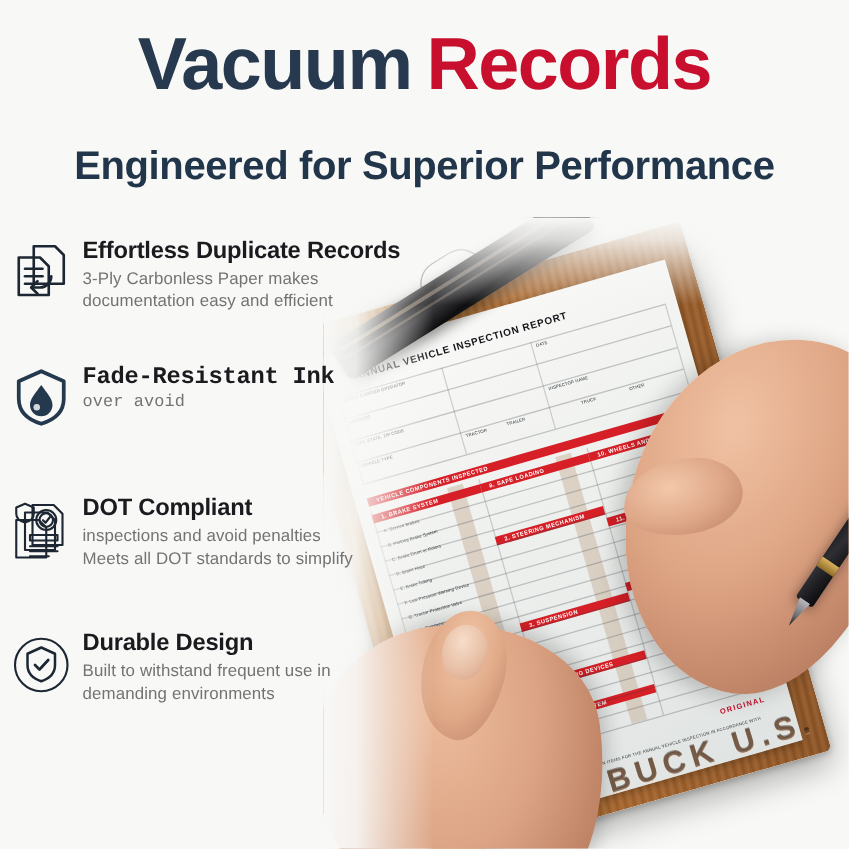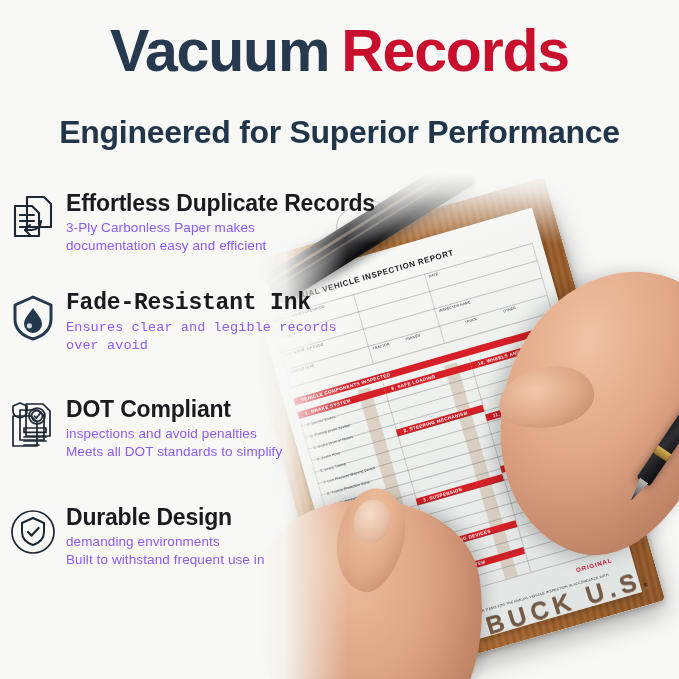--- a/index.html
+++ b/index.html
@@ -28,24 +28,24 @@
 
   
   #features{position:absolute;left:0;top:186px;width:350px;z-index:60;}
   .feature{position:relative;display:flex;align-items:flex-start;margin-bottom:14px;}
   .feature .icon-box{
     width:66px;min-width:66px;height:70px;display:flex;align-items:flex-start;
     justify-content:center;padding-top:8px;box-sizing:border-box;
   }
   .feature .f-text{padding-top:4px;}
   .f-title{
-    font-size:23px;font-weight:bold;color:#1b1b1f;line-height:1.18;
+    font-size:19px;font-weight:bold;color:#1b1b1f;line-height:1.18;
     margin:0 0 2px 0;letter-spacing:-0.2px;white-space:nowrap;
   }
-  .f-desc{font-size:13.5px;color:#8b5cf6;line-height:1.32;margin:0;letter-spacing:0.1px;}
+  .f-desc{font-size:13.5px;color:#737373;line-height:1.32;margin:0;letter-spacing:0.1px;}
   .f-desc span{display:block;white-space:nowrap;}
 
   
   #feature-1{height:86px;}
   #feature-2{height:92px;font-family:Liberation Mono, monospace;}
   #feature-3{height:94px;}
   #feature-4{height:86px;}
 
   
   #photo{
@@ -368,21 +368,20 @@
         <svg class="ico" width="44" height="48" viewBox="0 0 44 48">
           <path class="st" style="stroke:#24384e;stroke-width:3" d="M22 3 L40 11 v14 c0 11 -8 17 -18 20 C12 42 4 36 4 25 V11 z"></path>
           <path class="fillnavy" d="M22 14 c5 7 9 11 9 16 a9 9 0 0 1 -18 0 c0 -5 4 -9 9 -16 z"></path>
           <path class="white" style="opacity:.85" d="M17.5 31.5 a3.4 3.4 0 0 0 3.4 3.4 a3.4 3.4 0 0 1 -3.4 -3.4 z"></path>
           <circle class="white" style="opacity:.8" cx="18.4" cy="31.8" r="2.6"></circle>
         </svg>
       </div>
       <div class="f-text">
         <p class="f-title">Fade-Resistant Ink</p>
         <p class="f-desc">
-          <span>Ensures clear and legible records</span>
           <span>over avoid</span>
         </p>
       </div>
     </div>
 
     <div class="feature" id="feature-3">
       <div class="icon-box">
         <svg class="ico" width="48" height="50" viewBox="0 0 48 50">
           <path class="st-thin" d="M4 16 h18 l6 6 v24 h-24 z"></path>
           <path class="st-thin" d="M11 10 h18 l6 6 v24 h-24 z"></path>
@@ -410,20 +409,20 @@
       <div class="icon-box">
         <svg class="ico" width="48" height="48" viewBox="0 0 48 48">
           <circle class="st-thin" cx="24" cy="24" r="21"></circle>
           <path class="st-thin" style="stroke-width:2" d="M24 10 L35 15 v9 c0 7 -5 11 -11 13 c-6 -2 -11 -6 -11 -13 v-9 z"></path>
           <polyline class="st-thin" style="stroke-width:2.2" points="19,24 22.6,27.6 29.6,20"></polyline>
         </svg>
       </div>
       <div class="f-text">
         <p class="f-title">Durable Design</p>
         <p class="f-desc">
+          <span>Built to withstand frequent use in</span>
           <span>demanding environments</span>
-          <span>Built to withstand frequent use in</span>
         </p>
       </div>
     </div>
 
   </div>
 </div>
 
 </body></html>

